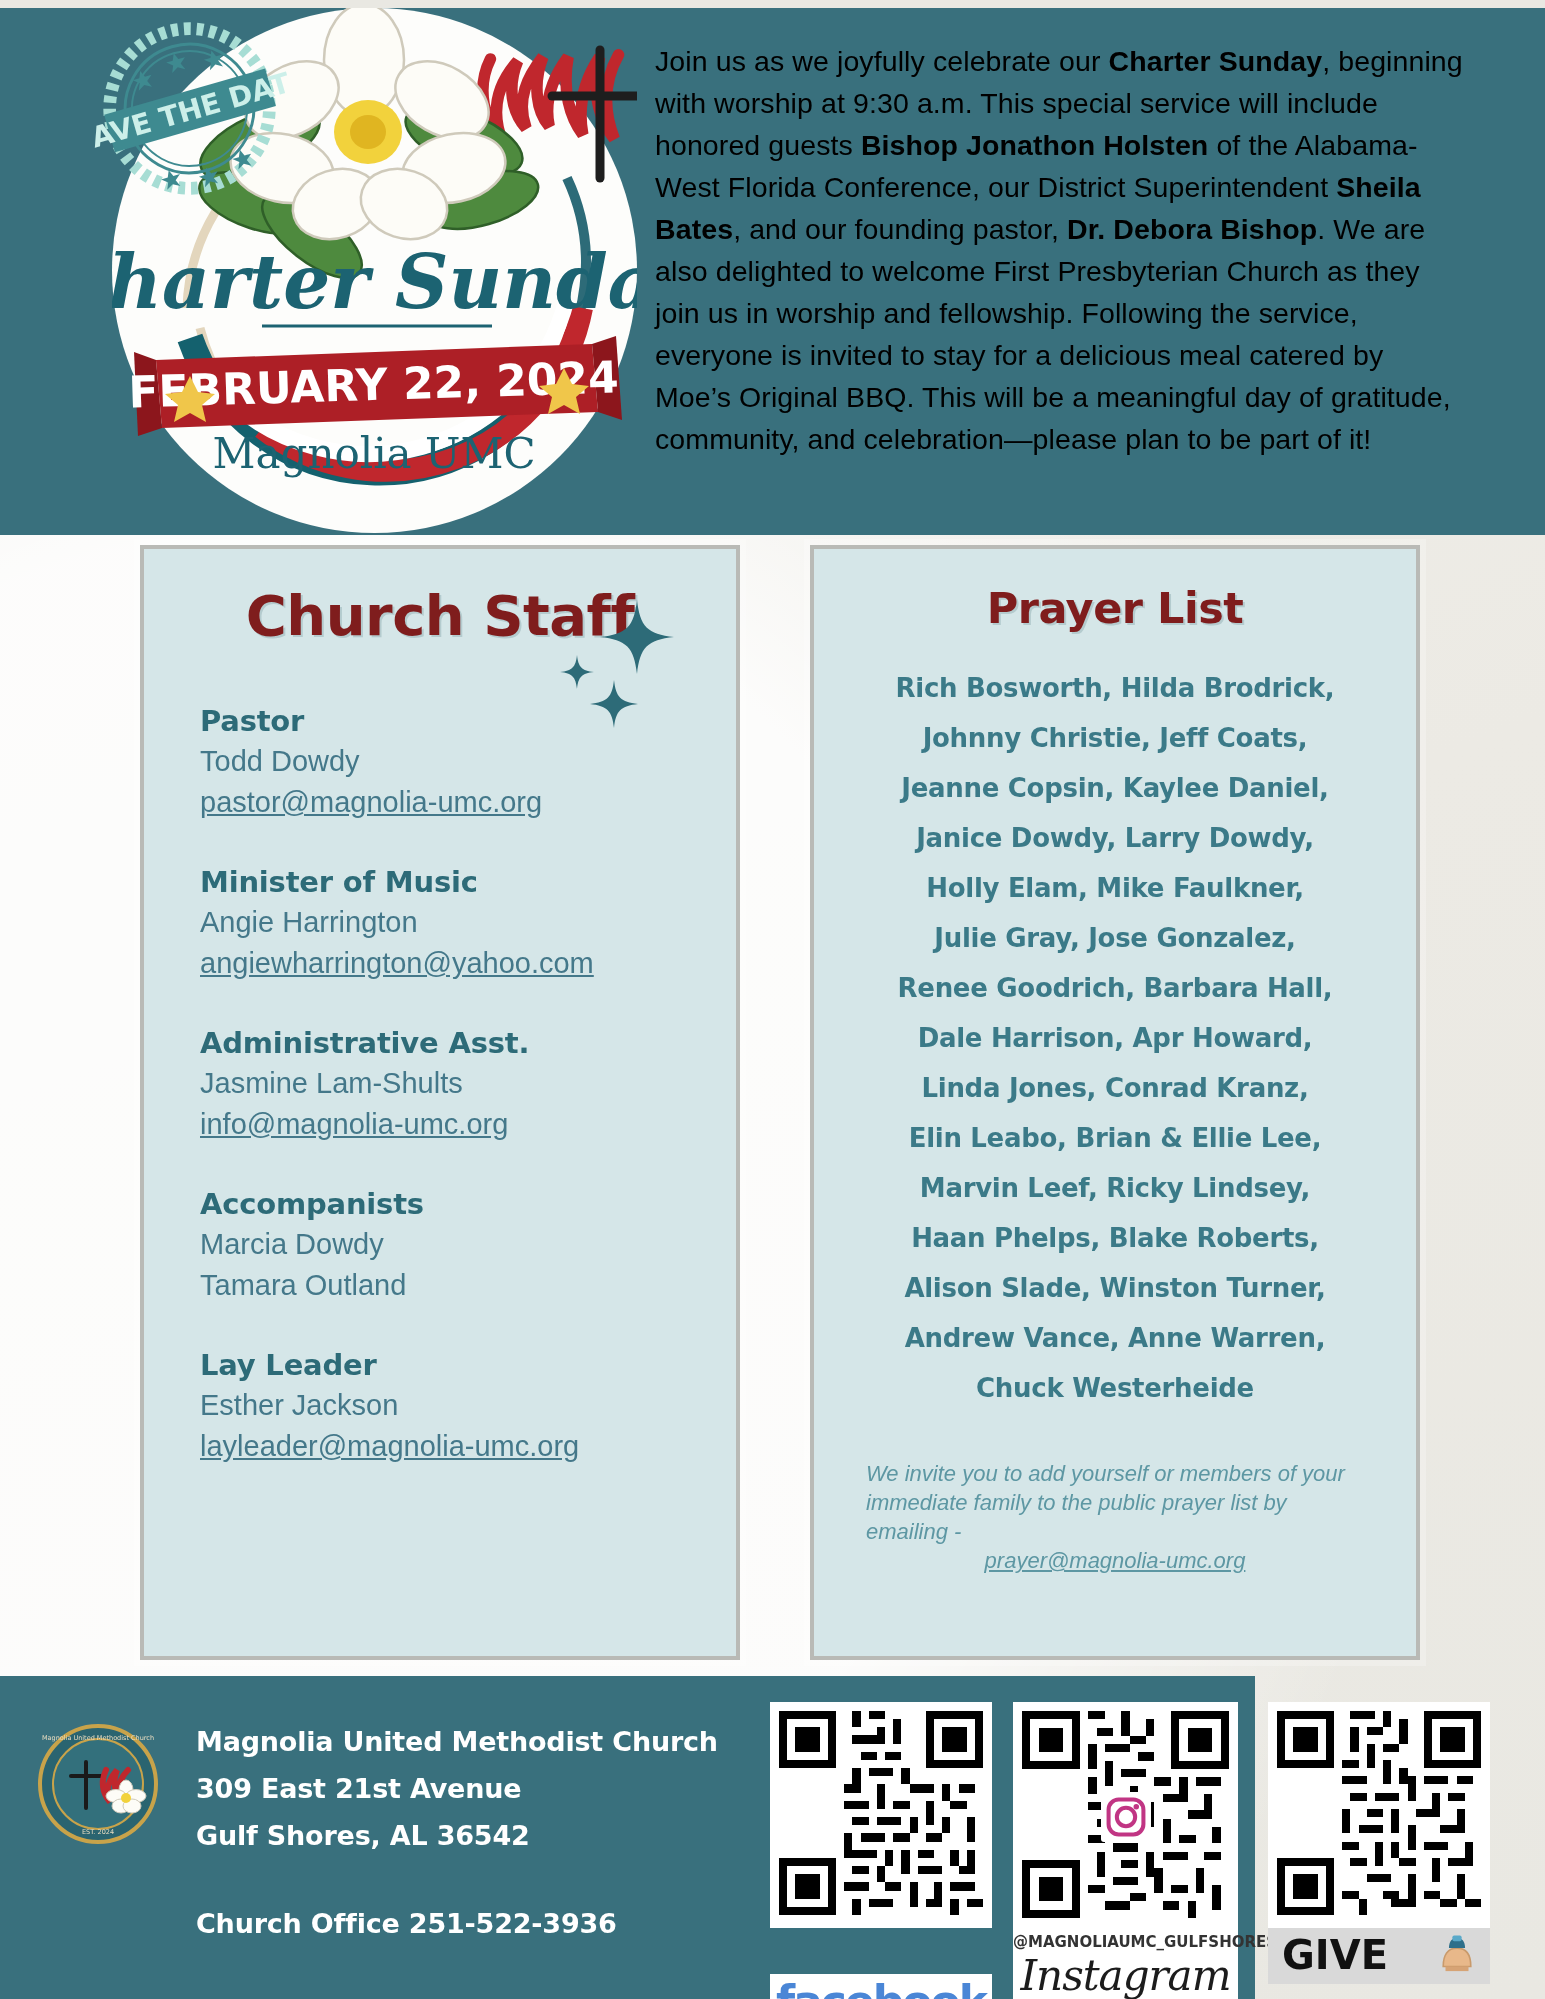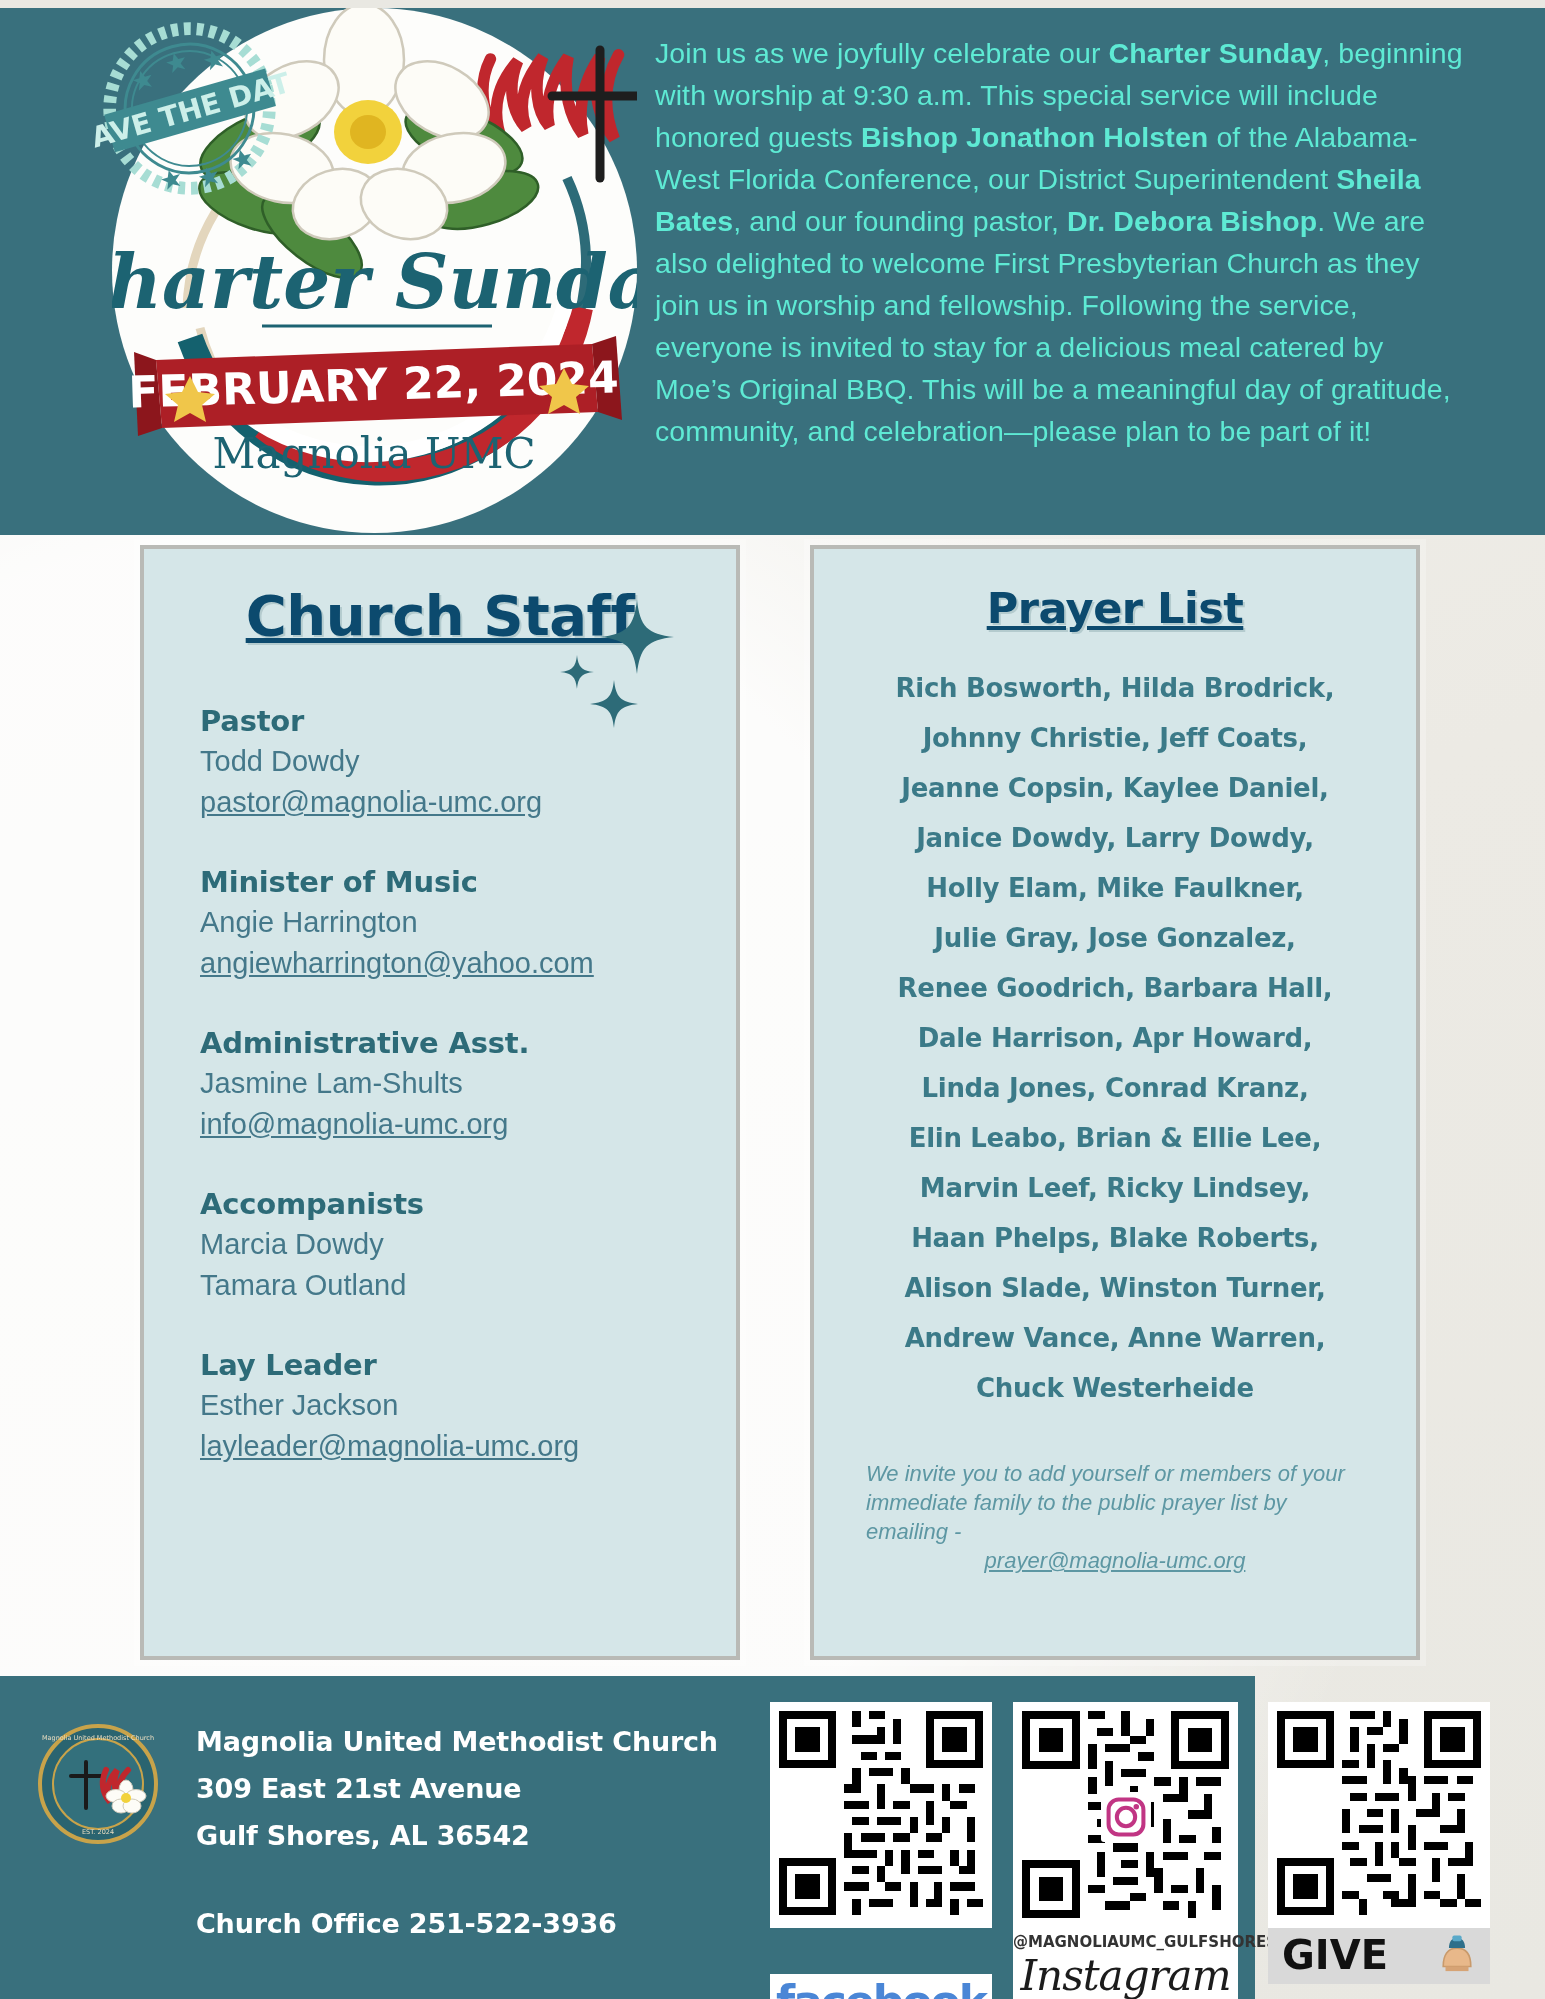--- a/index.html
+++ b/index.html
@@ -29,22 +29,22 @@
   .logo-wrap{position:absolute;left:92px;top:6px;width:560px;height:530px;}
   .logo-circle{
     position:absolute;left:20px;top:2px;width:525px;height:525px;border-radius:50%;
     background:#fdfdfb;
   }
   .logo-svg{position:absolute;left:20px;top:2px;}
   .stamp{position:absolute;left:0px;top:10px;width:195px;height:185px;}
 
   
   .header-text{
-    position:absolute;left:655px;top:32px;width:812px;
-    color:#5eead4;font-size:28.5px;line-height:42px;
+    position:absolute;left:655px;top:40px;width:812px;
+    color:#000000;font-size:28.5px;line-height:42px;
     letter-spacing:.1px;
     font-family:"Liberation Sans", sans-serif;
   }
   .header-text b{font-weight:bold;}
 
   
   .panel{
     position:absolute;
     background:#d5e6e8;
     border:4px solid #b9bab6;
@@ -52,24 +52,23 @@
     box-shadow:0 0 0 6px rgba(255,255,255,.25);
   }
   .panel-staff{left:140px;top:545px;width:600px;height:1115px;}
   .panel-prayer{left:810px;top:545px;width:610px;height:1115px;}
 
   .panel-title{
     text-align:center;margin-top:34px;
     font-family:"DejaVu Sans", sans-serif;
     font-weight:bold;
     font-size:56px;
-    color:#0c4a6e;
+    color:#7f1d1d;
     letter-spacing:-.5px;
     text-shadow:2px 2px 0 rgba(140,170,175,.45);
-    text-decoration:underline;
   }
   .panel-prayer .panel-title{font-size:43px;}
 
   
   .sparkle{position:absolute;fill:#2d6b78;}
   .sp1{left:600px;top:600px;}
   .sp2{left:590px;top:680px;}
   .sp3{left:560px;top:655px;}
 
   

